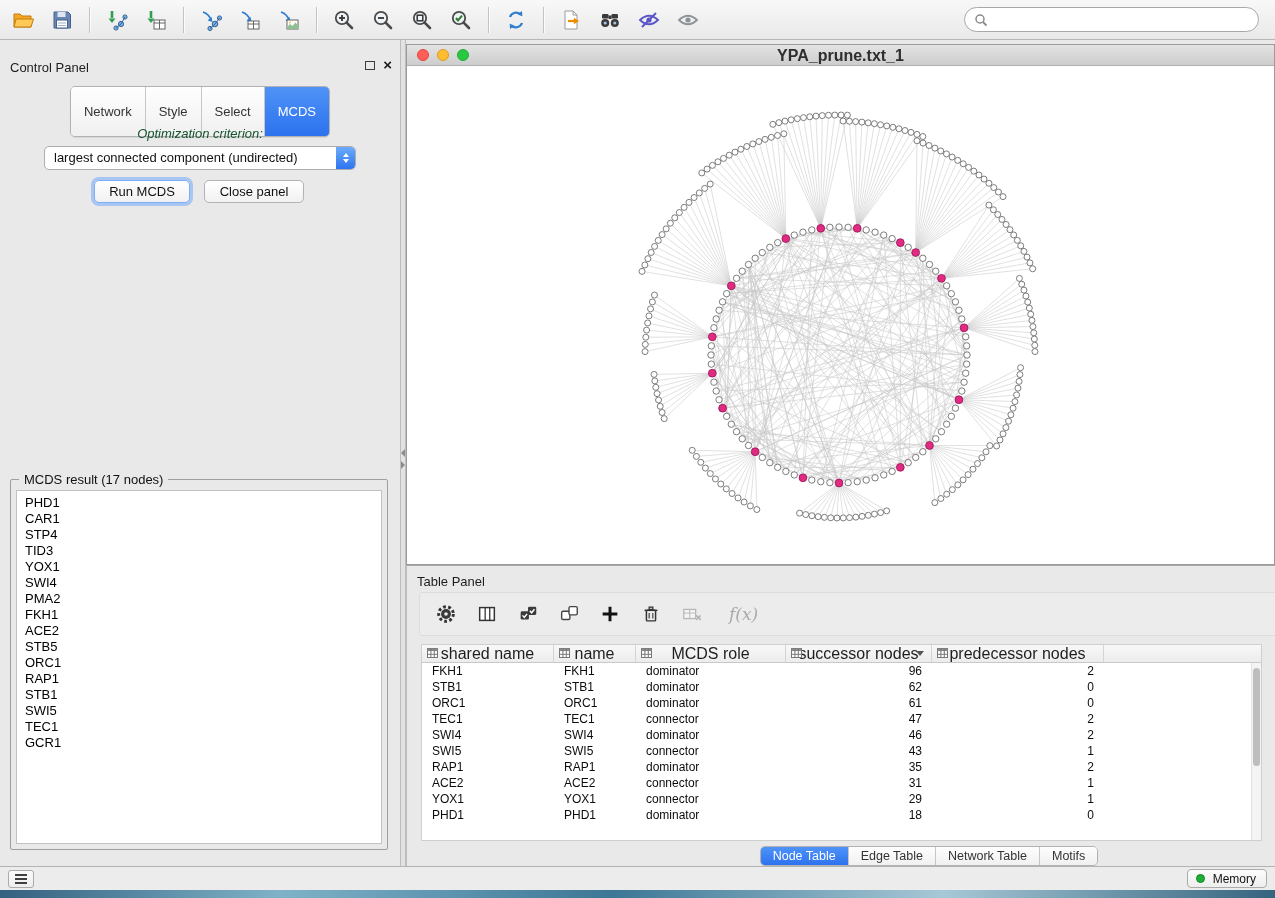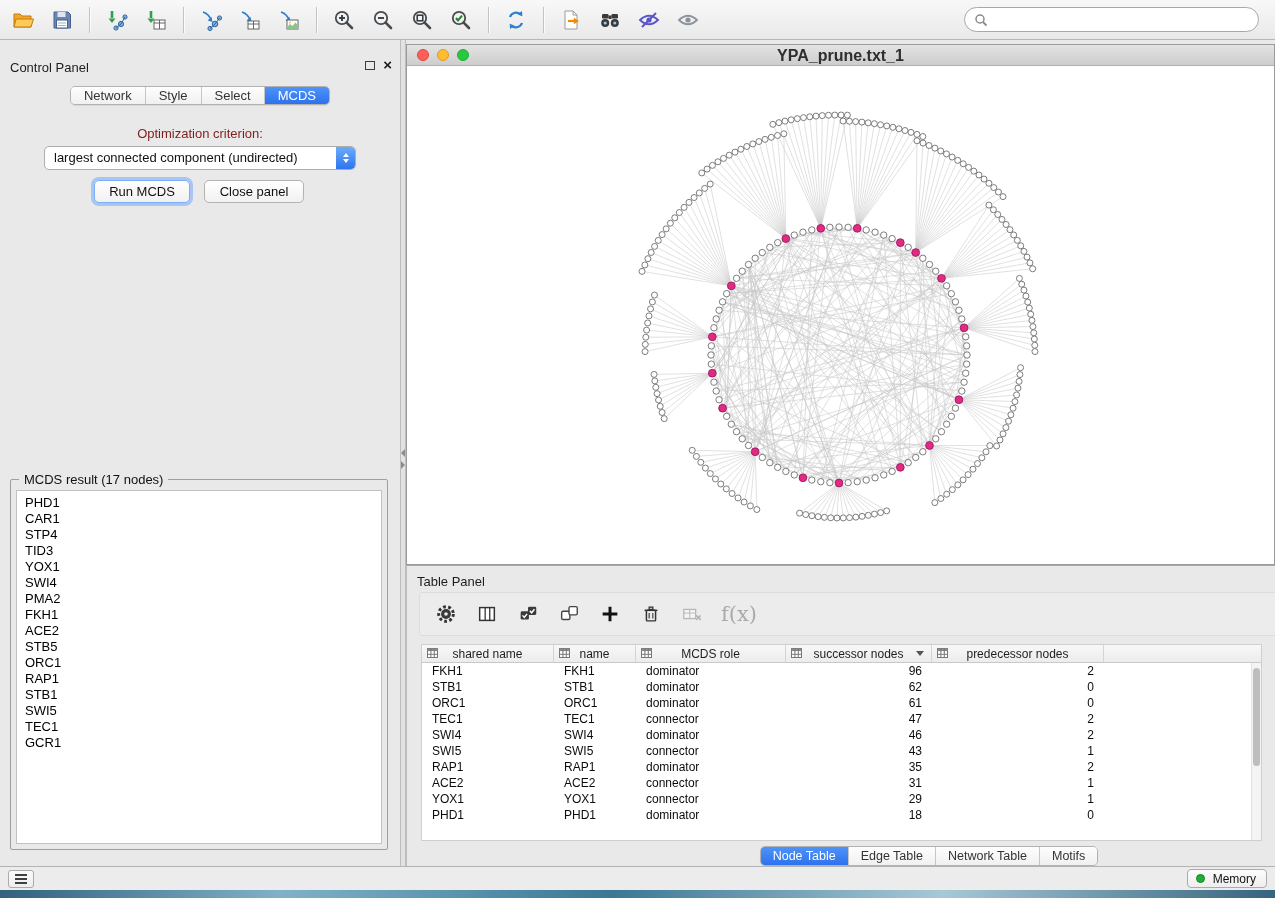--- a/index.html
+++ b/index.html
@@ -21,27 +21,27 @@
   
   .control-panel { position:absolute; left:0; top:40px; width:400px; height:826px; background:#e9e9e9;margin-top:12px; }
   .panel-head { position:relative; height:28px; }
   .panel-title { position:absolute; left:10px; top:8px; font-size:13px; color:#1d1d1d; }
   .win-ctrls { position:absolute; right:8px; top:7px; display:flex; gap:8px; align-items:center; }
   .float-ico { width:10px; height:9px; border:1.5px solid #3c3c3c; display:inline-block; }
   .close-ico { font-size:15px; font-weight:bold; color:#1c1c1c; line-height:12px; }
 
   .seg { display:inline-flex; border:1px solid #b2b2b2; border-radius:5px; overflow:hidden;
     box-shadow:0 1px 1px rgba(0,0,0,.08); }
-  .seg-btn { padding:1px 13px; font-size:13px; color:#333; background:linear-gradient(#fefefe,#f0f0f0);
+  .seg-btn { padding:17px 13px; font-size:13px; color:#333; background:linear-gradient(#fefefe,#f0f0f0);
     border-right:1px solid #c6c6c6; }
   .seg-btn:last-child { border-right:none; }
   .seg-btn.active { background:linear-gradient(#4f93f7,#2c72ee); color:#fff; }
   .cp-tabs { position:absolute; top:34px; left:0; width:100%; text-align:center; }
 
-  .opt-label { position:absolute; top:74px; width:100%; text-align:center; font-size:13px; color:#7f1d1d; }
+  .opt-label { position:absolute; top:74px; width:100%; text-align:center; font-size:13px; color:#14532d;font-style:italic; }
   .dropdown { position:absolute; left:44px; top:94px; width:312px; height:24px; background:#fff;
     border:1px solid #adadad; border-radius:5px; font-size:13px; line-height:22px; padding-left:9px;
     color:#111; white-space:nowrap; overflow:hidden; }
   .spin { position:absolute; right:0; top:0; bottom:0; width:19px; border-radius:0 4px 4px 0;
     background:linear-gradient(#6cabfa,#2e74ef); display:flex; flex-direction:column; align-items:center; justify-content:center; gap:2px; }
   .spin .up { width:0; height:0; border-left:3.5px solid transparent; border-right:3.5px solid transparent; border-bottom:4px solid #fff; }
   .spin .down { width:0; height:0; border-left:3.5px solid transparent; border-right:3.5px solid transparent; border-top:4px solid #fff; }
 
   .mac-btn { position:absolute; top:128px; height:23px; border:1px solid #b3b3b3; border-radius:5px;
     background:linear-gradient(#ffffff,#f1f1f1); font-size:13px; color:#111; text-align:center; line-height:21px; }
@@ -76,26 +76,26 @@
 
   
   .table-panel { position:absolute; left:406px; top:565px; width:1045px; height:301px; background:#e9e9e9;
     border-top:1px solid #a8a8a8; border-left:1px solid #bdbdbd; }
   .tp-head { position:relative; height:24px; }
   .tp-toolbar { position:absolute; left:12px; top:26px; right:12px; height:44px;
     background:#ececec; border:1px solid #dcdcdc; border-radius:3px;
     display:flex; align-items:center; gap:17px; padding-left:14px; }
   .tico { width:24px; height:24px; display:flex; align-items:center; justify-content:center; }
   .tico svg { width:22px; height:22px; display:block; }
-  .fx { font-family:"DejaVu Serif", serif; font-size:21px; color:#a9a9a9; }
+  .fx { font-family:"DejaVu Serif", serif; font-style:italic; font-size:17px; color:#a9a9a9;margin-left:8px; }
 
   .tbl { position:absolute; left:14px; top:78px; width:841px; height:197px; background:#fff; border:1px solid #cfcfcf; }
   .t-head { display:flex; height:18px; background:linear-gradient(#f8f8f8,#ececec); border-bottom:1px solid #c9c9c9; }
   .th { position:relative; display:flex; align-items:center; justify-content:center;
-    font-size:12px; color:#1e1e1e; border-right:1px solid #d4d4d4; }
+    font-size:16px; color:#1e1e1e; border-right:1px solid #d4d4d4; }
   .th svg.grid { position:absolute; left:5px; top:3px; }
   .sort { position:absolute; right:7px; top:6px; width:0; height:0; border-left:4px solid transparent; border-right:4px solid transparent; border-top:5px solid #555; }
   .c0{width:132px;} .c1{width:82px;} .c2{width:150px;} .c3{width:146px;} .c4{width:172px;text-align:right;}
   .fillc { flex:1; border-right:none; }
   .t-row { display:flex; height:16px; }
   .cell { font-size:12px; line-height:16px; color:#0c0c0c; overflow:hidden; white-space:nowrap; }
   .cell.c0,.cell.c1,.cell.c2 { padding-left:10px; }
   .cell.num { text-align:right; padding-right:10px; }
   .vscroll { position:absolute; right:0px; top:18px; bottom:0px; width:10px; background:#f4f4f4; border-left:1px solid #e2e2e2; }
   .vthumb { position:absolute; top:5px; left:1px; width:7px; height:98px; background:#bdbdbd; border-radius:4px; }

